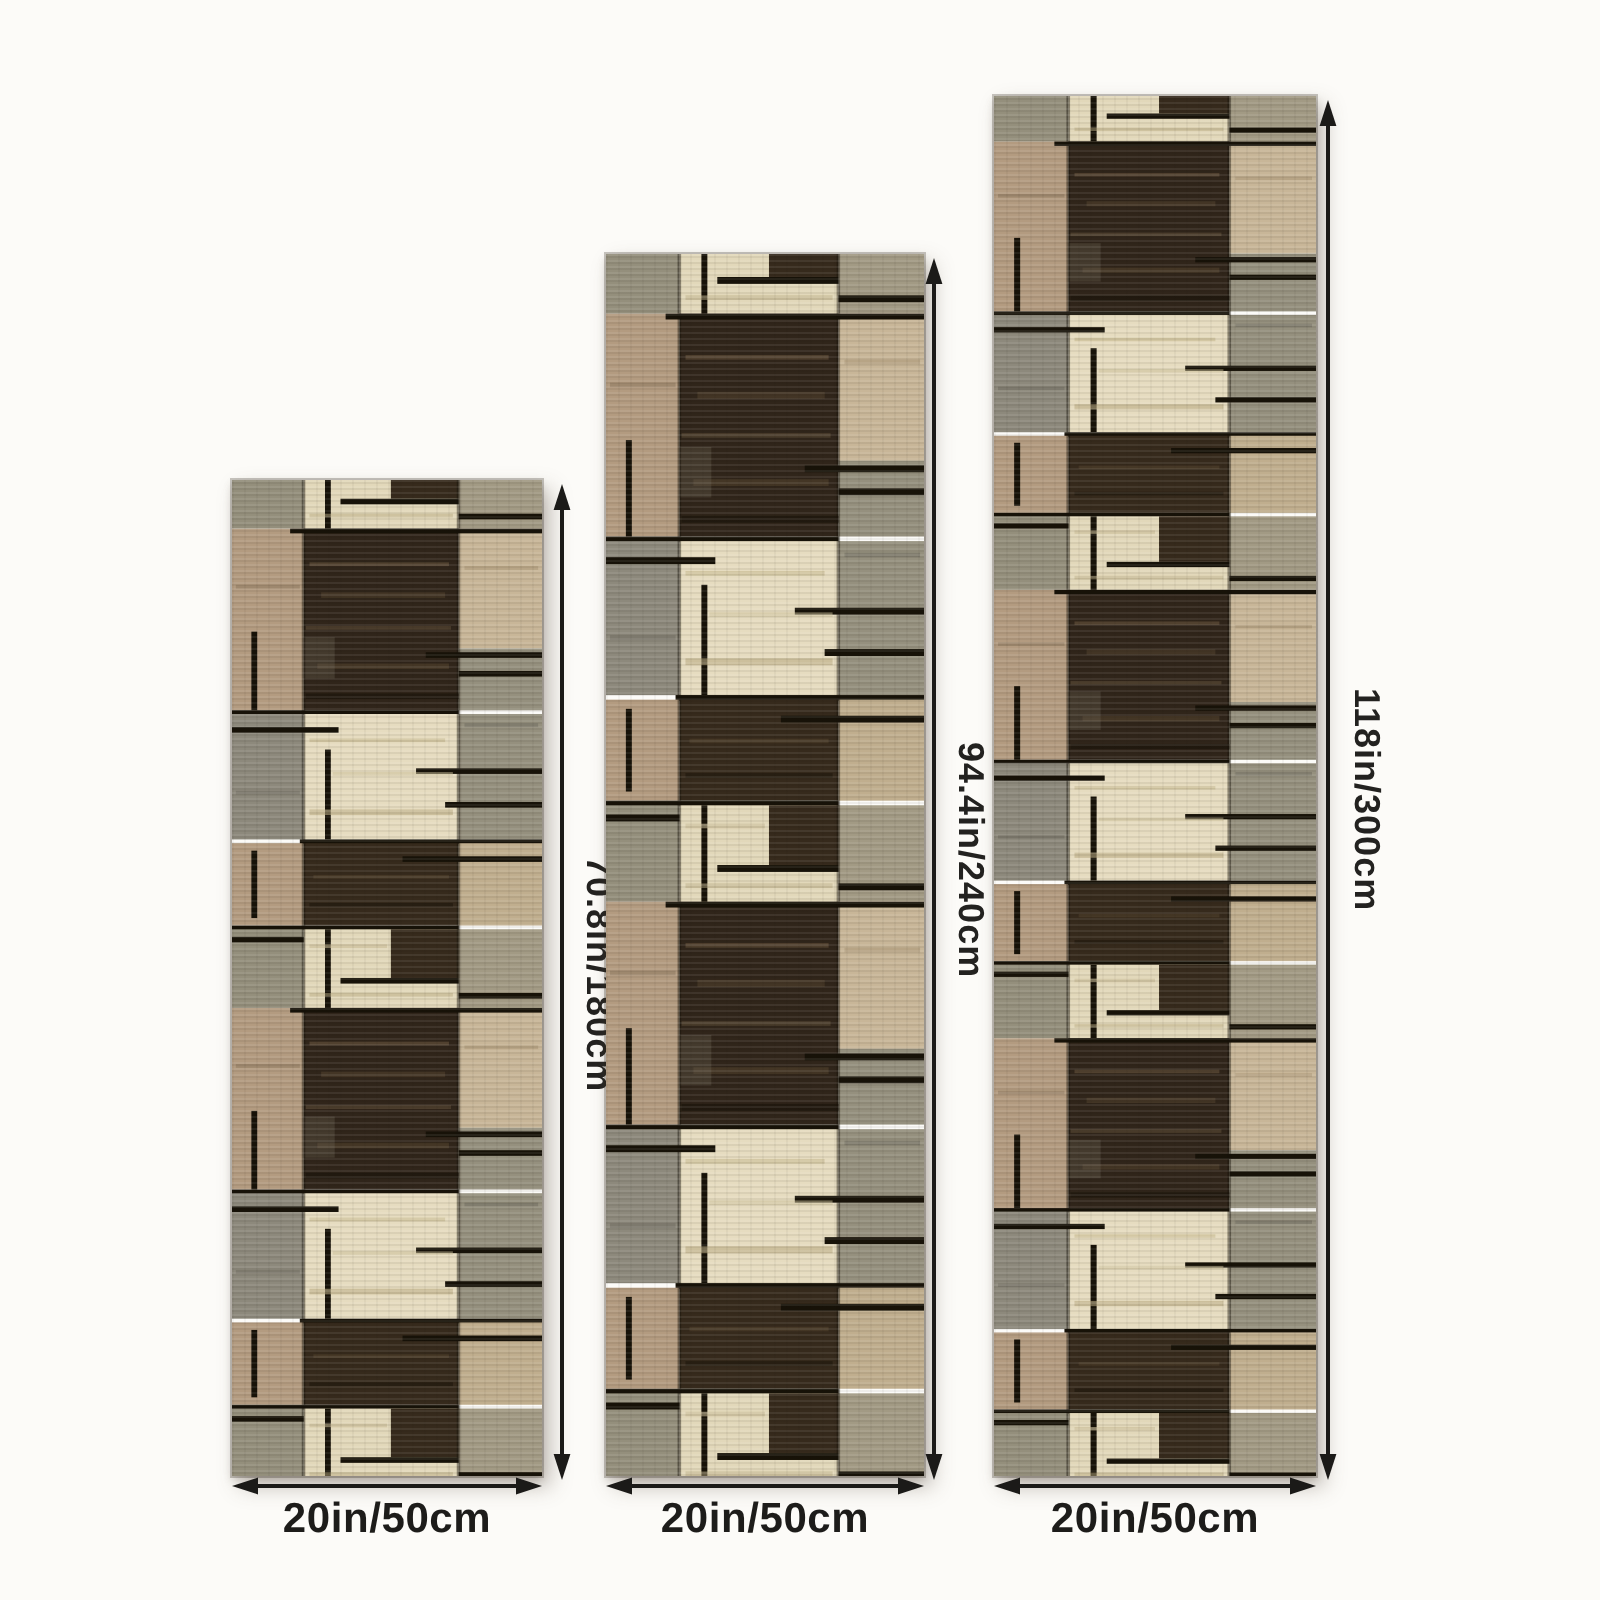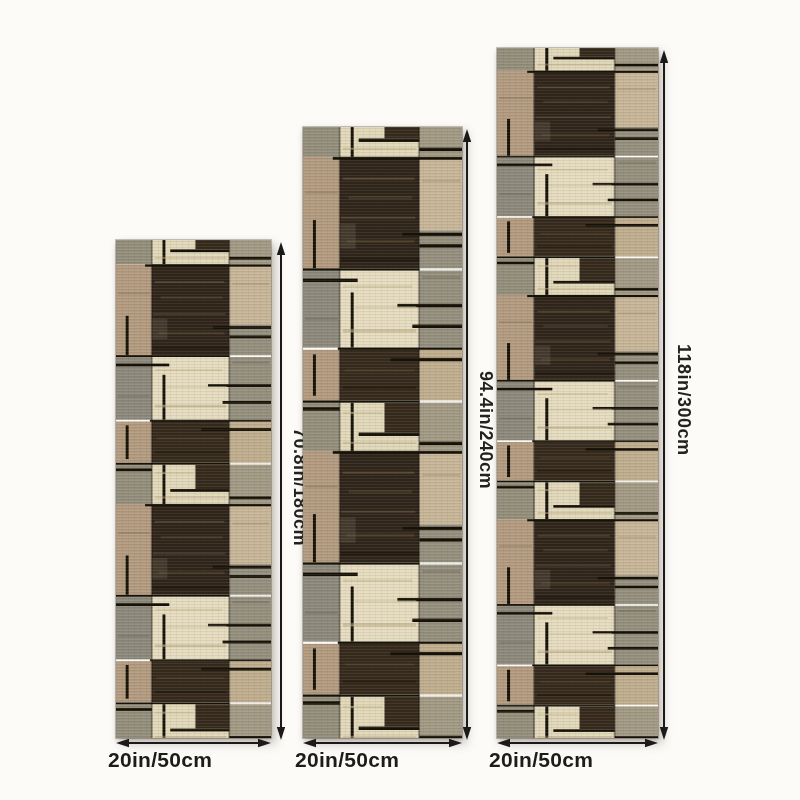--- a/index.html
+++ b/index.html
@@ -19,21 +19,21 @@
       repeating-linear-gradient(180deg, rgba(255,255,255,.07) 0 1px, rgba(20,15,8,.06) 1px 2px, rgba(0,0,0,0) 2px 3px),
       repeating-linear-gradient(90deg, rgba(20,15,8,.04) 0 1px, rgba(0,0,0,0) 1px 6px);
   }
   .v-arrow,.h-arrow{position:absolute;overflow:visible;}
   .v-label{
     position:absolute;writing-mode:vertical-rl;
     font-weight:700;font-size:18px;color:#232220;letter-spacing:.5px;
     width:24px;display:flex;align-items:center;justify-content:center;white-space:nowrap;
   }
   .h-label{
-    position:absolute;font-weight:700;font-size:21px;color:#1d1c1a;
+    position:absolute;text-align:center;font-weight:700;font-size:21px;color:#1d1c1a;
     letter-spacing:.3px;
   }
   
   .g1 .rug    {left:116px;top:240px;width:155px;height:498px;}
   .g1 .v-arrow{left:274px;top:242px;width:14px;height:498px;}
   .g1 .v-label{left:287px;top:402px;height:170px;}
   .g1 .h-arrow{left:116px;top:736px;width:155px;height:14px;}
   .g1 .h-label{left:108px;top:748px;width:171px;}
   
   .g2 .rug    {left:303px;top:127px;width:159px;height:611px;}

